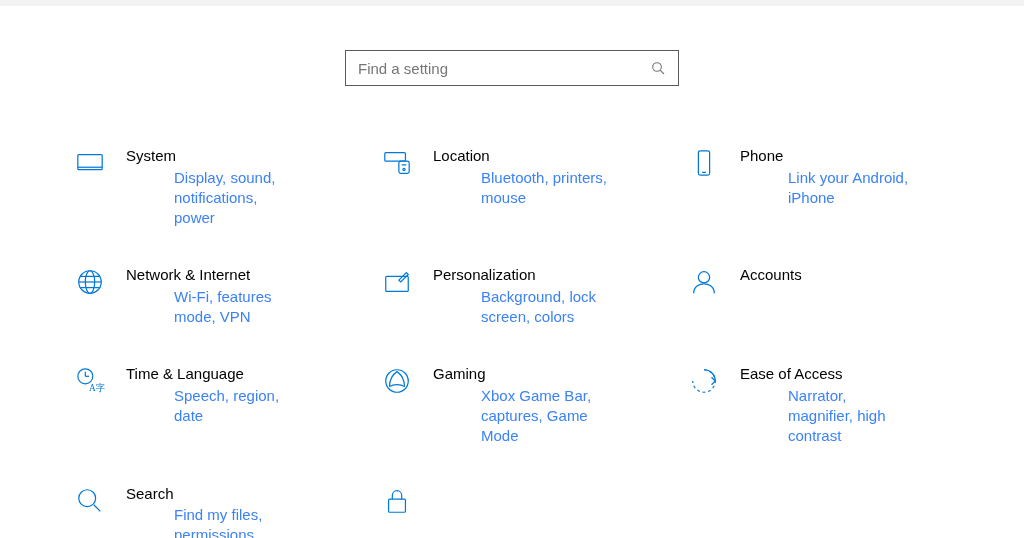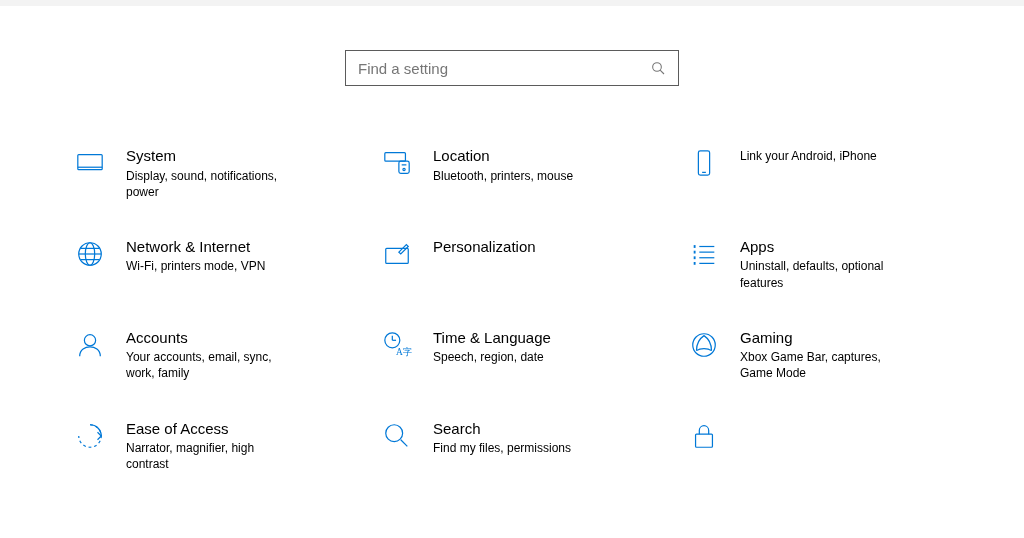--- a/index.html
+++ b/index.html
@@ -77,24 +77,25 @@
     .tile .texts {
       padding-left: 16px;
       max-width: 190px;
     }
     .tile .title {
       font-size: 15px;
       color: #000;
       line-height: 1.3;
     }
     .tile .sub {
-      font-size: 12px;
-      color: #000000;
+      font-size: 15px;
+      color: #3b82f6;
       line-height: 1.35;
       padding-top: 2px;
+      margin-left: 48px;
     }
   </style>
 </head>
 <body>
 
 <div class="topbar"></div>
 
 <div class="search-wrap">
   <div class="search-box">
     <input type="text" placeholder="Find a setting" style="">
@@ -138,81 +139,64 @@
   </div>
 
   <div class="tile">
     <div class="icon-box">
       <svg viewBox="0 0 32 32">
           <rect x="10" y="3" width="12" height="26" rx="2"></rect>
           <line x1="14" y1="26" x2="18" y2="26"></line>
         </svg>
     </div>
     <div class="texts">
+      <div class="title">Phone</div>
       <div class="sub">Link your Android, iPhone</div>
     </div>
   </div>
 
   <div class="tile">
     <div class="icon-box">
       <svg viewBox="0 0 32 32">
           <circle cx="16" cy="16" r="12"></circle>
           <ellipse cx="16" cy="16" rx="5" ry="12"></ellipse>
           <line x1="4" y1="16" x2="28" y2="16"></line>
           <line x1="6" y1="10" x2="26" y2="10"></line>
           <line x1="6" y1="22" x2="26" y2="22"></line>
         </svg>
     </div>
     <div class="texts">
       <div class="title">Network &amp; Internet</div>
-      <div class="sub">Wi-Fi, printers mode, VPN</div>
+      <div class="sub">Wi-Fi, features mode, VPN</div>
     </div>
   </div>
 
   <div class="tile">
     <div class="icon-box">
       <svg viewBox="0 0 32 32">
           <rect x="4" y="10" width="24" height="16" rx="1"></rect>
           <path d="M18 14 L26 6 L28 8 L20 16 Z"></path>
         </svg>
     </div>
     <div class="texts">
       <div class="title">Personalization</div>
-    </div>
-  </div>
-
-  <div class="tile">
-    <div class="icon-box">
-      <svg viewBox="0 0 32 32">
-          <line x1="5" y1="8" x2="7" y2="8" stroke-width="3"></line>
-          <line x1="11" y1="8" x2="27" y2="8"></line>
-          <line x1="5" y1="14" x2="7" y2="14" stroke-width="3"></line>
-          <line x1="11" y1="14" x2="27" y2="14"></line>
-          <line x1="5" y1="20" x2="7" y2="20" stroke-width="3"></line>
-          <line x1="11" y1="20" x2="27" y2="20"></line>
-          <line x1="5" y1="26" x2="7" y2="26" stroke-width="3"></line>
-          <line x1="11" y1="26" x2="27" y2="26"></line>
-        </svg>
-    </div>
-    <div class="texts">
-      <div class="title">Apps</div>
-      <div class="sub">Uninstall, defaults, optional features</div>
-    </div>
-  </div>
+      <div class="sub">Background, lock screen, colors</div>
+    </div>
+  </div>
+
 
   <div class="tile">
     <div class="icon-box">
       <svg viewBox="0 0 32 32">
           <circle cx="16" cy="11" r="6"></circle>
           <path d="M5 28 C5 21 11 18 16 18 C21 18 27 21 27 28"></path>
         </svg>
     </div>
     <div class="texts">
       <div class="title">Accounts</div>
-      <div class="sub">Your accounts, email, sync, work, family</div>
     </div>
   </div>
 
   <div class="tile">
     <div class="icon-box">
       <svg viewBox="0 0 32 32">
           <circle cx="11" cy="11" r="8"></circle>
           <line x1="11" y1="11" x2="11" y2="6"></line>
           <line x1="11" y1="11" x2="15" y2="11"></line>
           <text x="15" y="27" font-size="10" fill="#0078d7" stroke="none" font-family="Segoe UI">A字</text>

